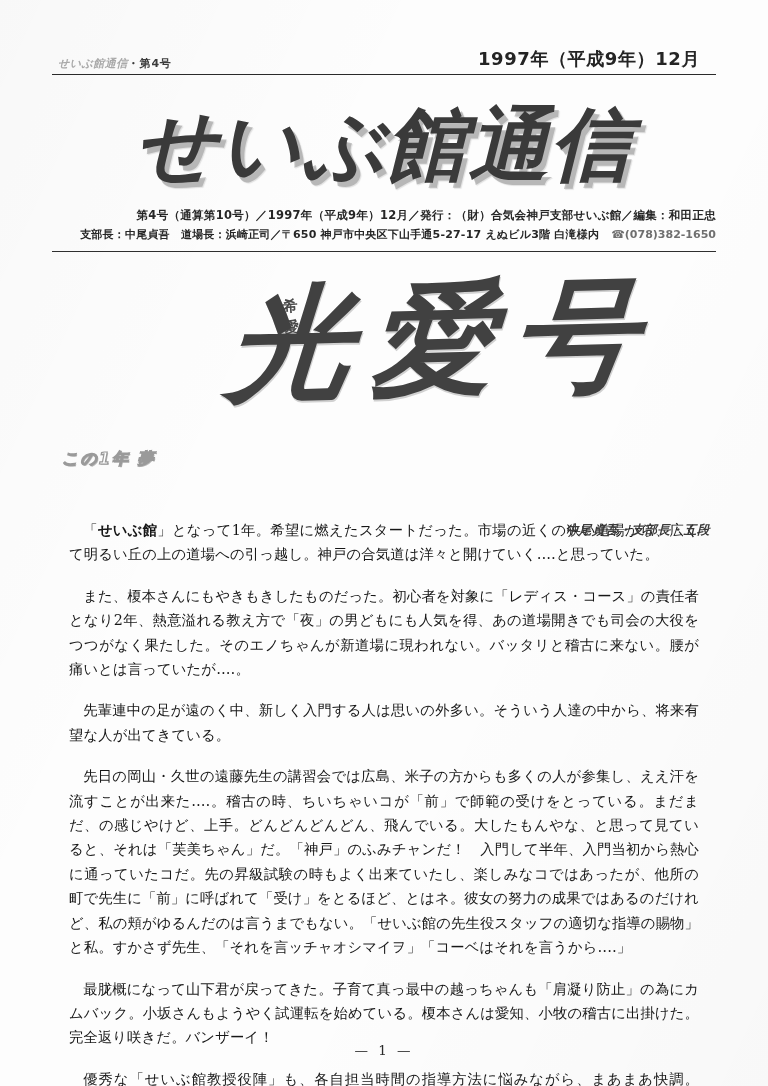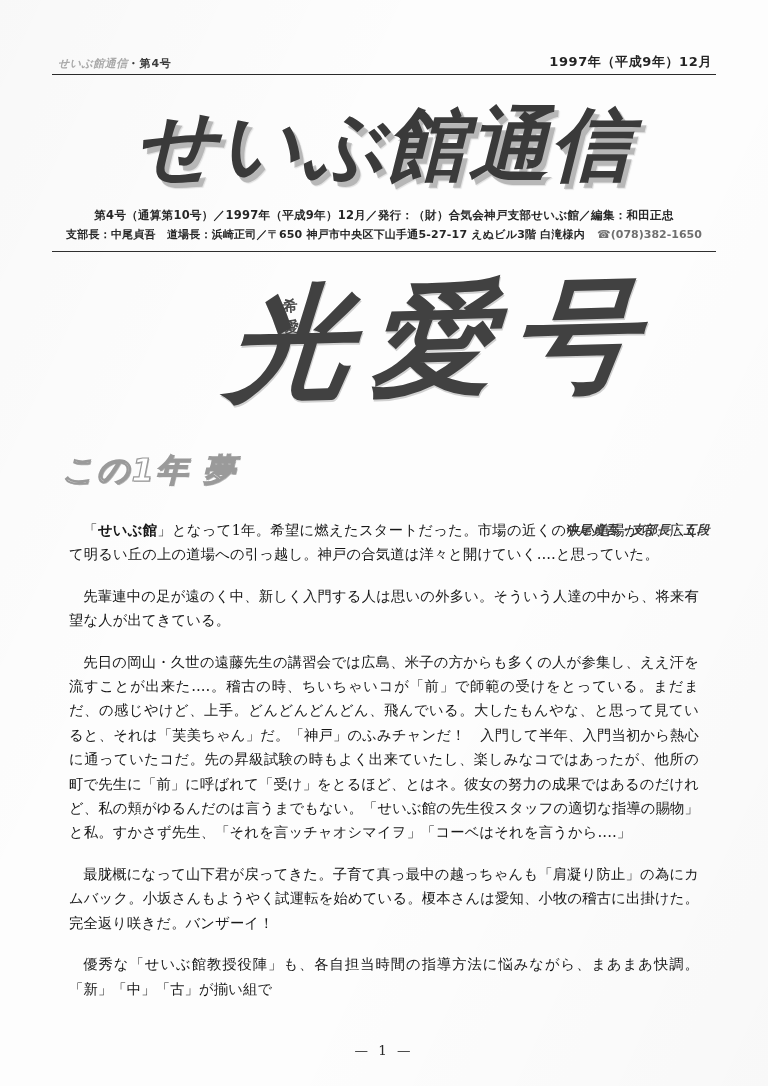--- a/index.html
+++ b/index.html
@@ -47,23 +47,23 @@
     white-space: nowrap;
   }
   .rh-left .issue {
     color: #3b3b3b;
     font-style: normal;
     font-weight: 700;
     letter-spacing: 0.8px;
   }
   .rh-right {
     position: absolute;
-    right: 4px;
+    right: 16px;
     bottom: 3px;
-    font-size: 13px;
+    font-size: 18px;
     font-weight: 700;
     color: #242424;
     letter-spacing: 0.6px;
     white-space: nowrap;
   }
 
   
   .masthead {
     text-align: center;
     margin-top: 22px;
@@ -80,21 +80,21 @@
     text-shadow:
        4px 5px 0 rgba(150,150,150,0.55),
        5px 6px 1px rgba(190,190,190,0.45);
     white-space: nowrap;
     font-family: "DejaVu Sans", "Liberation Sans", sans-serif;
   }
 
   
   .imprint {
     margin-top: 12px;
-    text-align: center;
+    text-align: right;
     border-bottom: 1.2px solid #2f2f2f;
     padding-bottom: 6px;
   }
   .imprint-line {
     font-size: 11.5px;
     line-height: 20px;
     color: #262626;
     font-weight: 700;
     letter-spacing: 0.3px;
     white-space: nowrap;
@@ -148,21 +148,21 @@
   
   .article-head {
     position: relative;
     height: 52px;
     margin-top: 6px;
   }
   .article-title {
     position: absolute;
     left: 10px;
     top: 0;
-    font-size: 32px;
+    font-size: 16px;
     font-weight: 900;
     font-style: italic;
     letter-spacing: 2px;
     color: #ffffff;
     -webkit-text-stroke: 1.2px #9a9a9a;
     text-shadow: 1px 1px 0 rgba(120,120,120,0.5);
     white-space: nowrap;
   }
   .article-byline {
     position: absolute;
@@ -235,20 +235,21 @@
     <div class="calligraphy-main">光愛号</div>
   </div>
 
   <div class="article-head">
     <div class="article-title">この1年 夢</div>
     <div class="article-byline">中尾貞吾・支部長・五段</div>
   </div>
 
   <div class="body-text" id="article-body">
       <p><span>「</span><b>せいぶ館</b><span>」となって1年。希望に燃えたスタートだった。市場の近くの狭い道場から、広くて明るい丘の上の道場への引っ越し。神戸の合気道は洋々と開けていく‥‥と思っていた。</span></p>
+      <p><span>また、榎本さんにもやきもきしたものだった。初心者を対象に「レディス・コース」の責任者となり2年、熱意溢れる教え方で「夜」の男どもにも人気を得、あの道場開きでも司会の大役をつつがなく果たした。そのエノちゃんが新道場に現われない。バッタリと稽古に来ない。腰が痛いとは言っていたが‥‥。</span></p>
       <p><span>先輩連中の足が遠のく中、新しく入門する人は思いの外多い。そういう人達の中から、将来有望な人が出てきている。</span></p>
       <p><span>先日の岡山・久世の遠藤先生の講習会では広島、米子の方からも多くの人が参集し、ええ汗を流すことが出来た‥‥。稽古の時、ちいちゃいコが「前」で師範の受けをとっている。まだまだ、の感じやけど、上手。どんどんどんどん、飛んでいる。大したもんやな、と思って見ていると、それは「芙美ちゃん」だ。「神戸」のふみチャンだ！　入門して半年、入門当初から熱心に通っていたコだ。先の昇級試験の時もよく出来ていたし、楽しみなコではあったが、他所の町で先生に「前」に呼ばれて「受け」をとるほど、とはネ。彼女の努力の成果ではあるのだけれど、私の頬がゆるんだのは言うまでもない。「せいぶ館の先生役スタッフの適切な指導の賜物」と私。すかさず先生、「それを言ッチャオシマイヲ」「コーベはそれを言うから‥‥」</span></p>
       <p><span>最胧概になって山下君が戻ってきた。子育て真っ最中の越っちゃんも「肩凝り防止」の為にカムバック。小坂さんもようやく試運転を始めている。榎本さんは愛知、小牧の稽古に出掛けた。完全返り咲きだ。バンザーイ！</span></p>
       <p><span>優秀な「せいぶ館教授役陣」も、各自担当時間の指導方法に悩みながら、まあまあ快調。「新」「中」「古」が揃い組で</span></p>
     </div>
 
   <div class="page-number">— 1 —</div>
 </div>
 
 </body></html>

